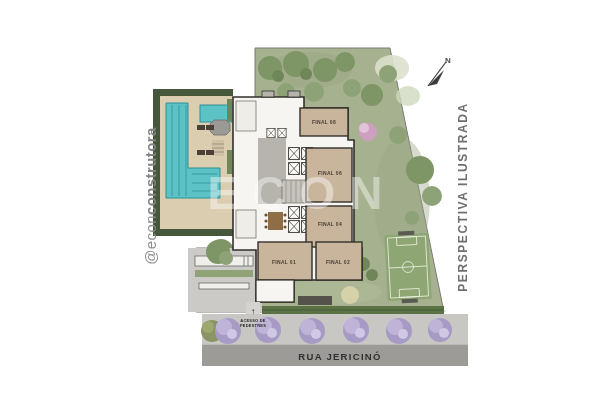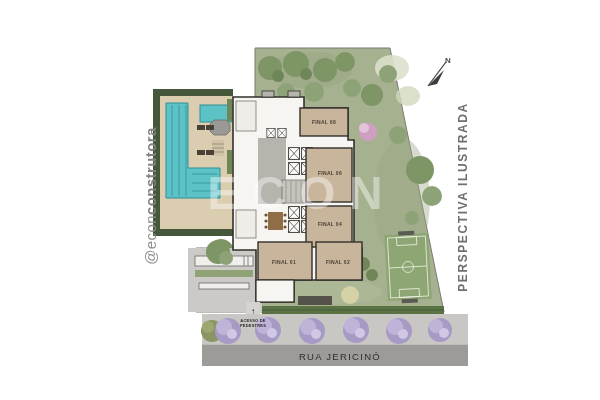--- a/index.html
+++ b/index.html
@@ -1,21 +1,21 @@
 <!DOCTYPE html>
 <html><head>
 <meta charset="utf-8">
 <style>
   html,body{margin:0;padding:0;background:#ffffff;}
   #page{position:relative;width:600px;height:400px;overflow:hidden;background:#ffffff;
         font-family:"Liberation Sans", sans-serif;}
   #art{position:absolute;left:0;top:0;width:600px;height:400px;}
   .lbl{position:absolute;transform:translate(-50%,-50%);white-space:nowrap;}
   .unit-label{font-size:5px;font-weight:600;color:#473e33;letter-spacing:.3px;}
-  .street-label{font-size:9.5px;font-weight:400;color:#2f2f2f;letter-spacing:1.3px;}
+  .street-label{font-size:9.5px;font-weight:700;color:#2f2f2f;letter-spacing:1.3px;}
   .acesso{font-size:4px;font-weight:700;color:#2b2b2b;text-align:center;line-height:5px;letter-spacing:.2px;}
   .acesso-arrow{font-size:8px;font-weight:700;color:#111;}
   .vert{transform:translate(-50%,-50%) rotate(-90deg);}
   .perspective-label{font-size:12px;font-weight:700;color:#6f6f6f;letter-spacing:1.6px;}
   .brand-handle{font-size:15px;color:#8f8f8f;letter-spacing:.4px;}
   .brand-handle b{font-weight:700;color:#838383;}
   .north-label{font-size:8px;font-weight:700;color:#4a4a4a;}
   .watermark{font-size:46px;font-weight:700;color:rgba(255,255,255,.42);letter-spacing:14px;}
 </style>
 </head>

